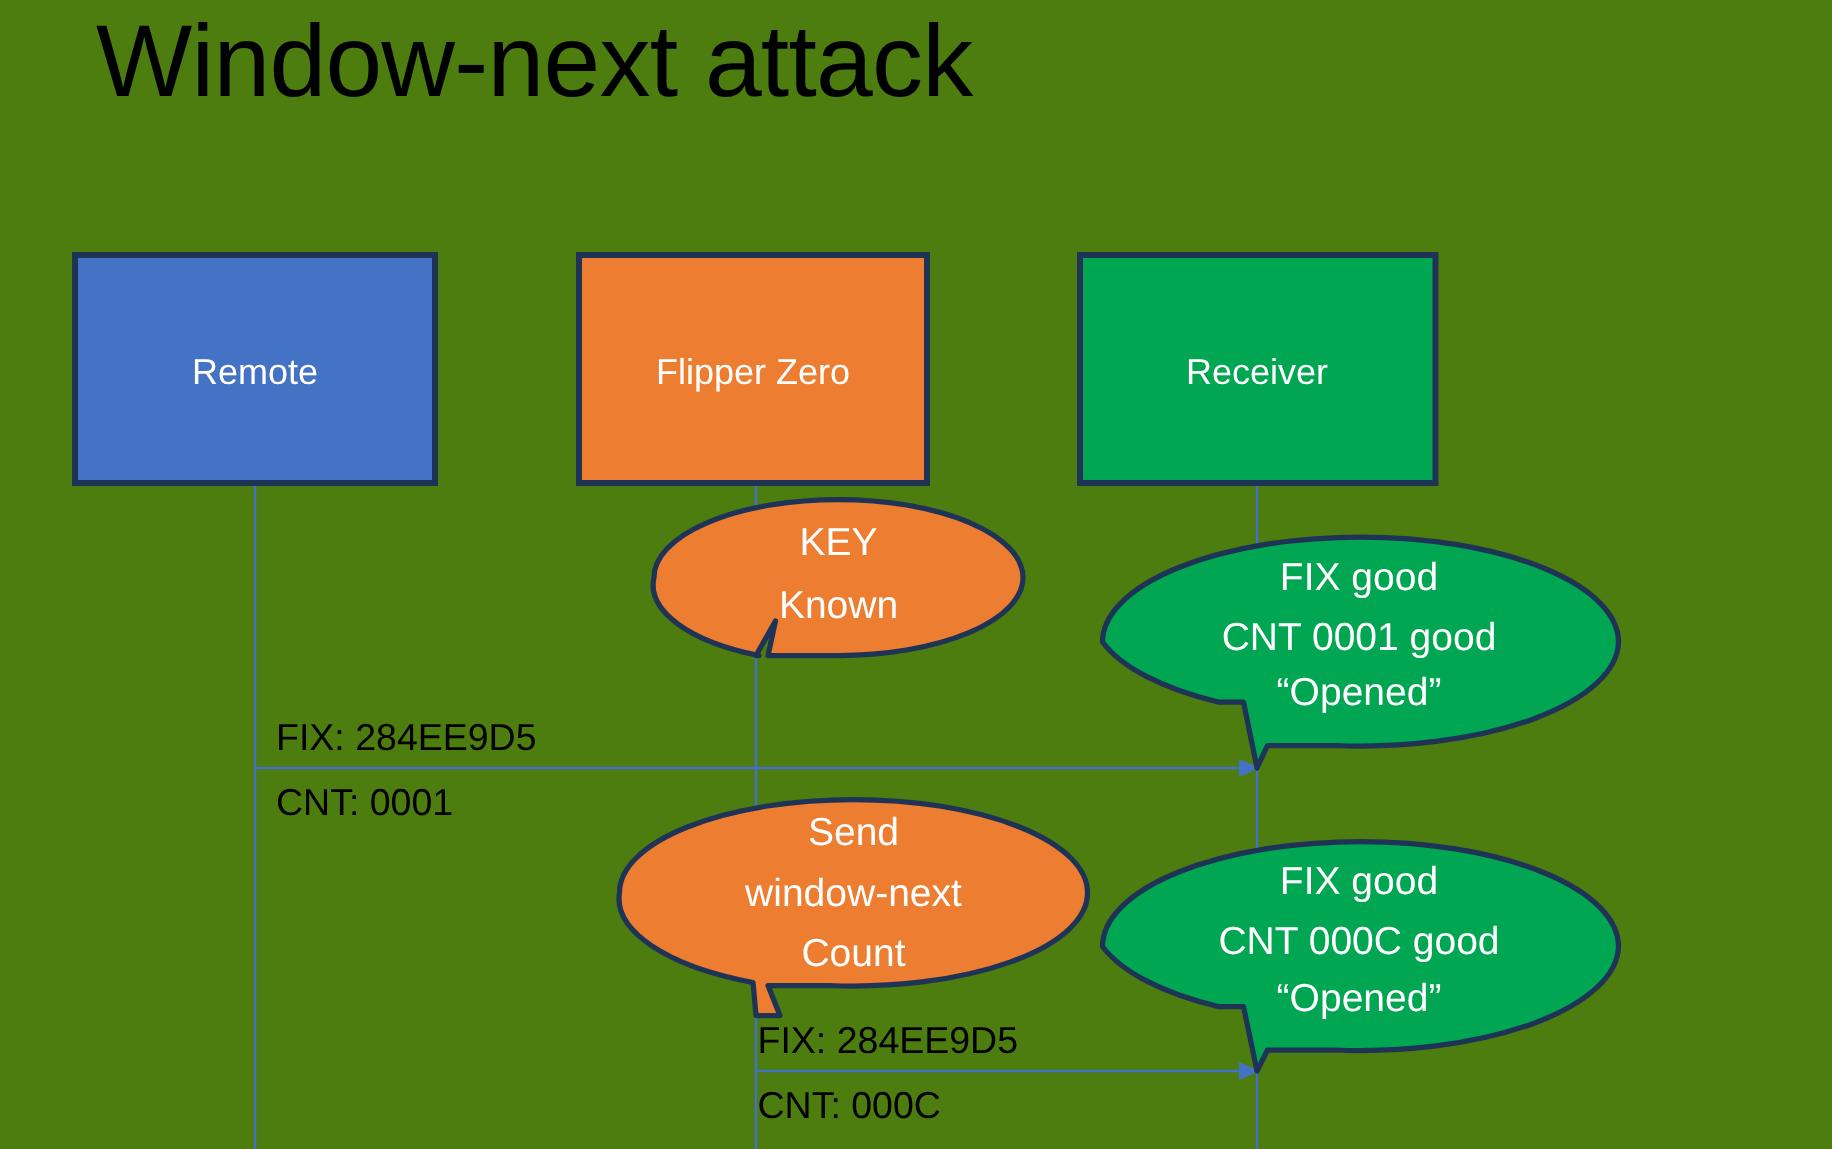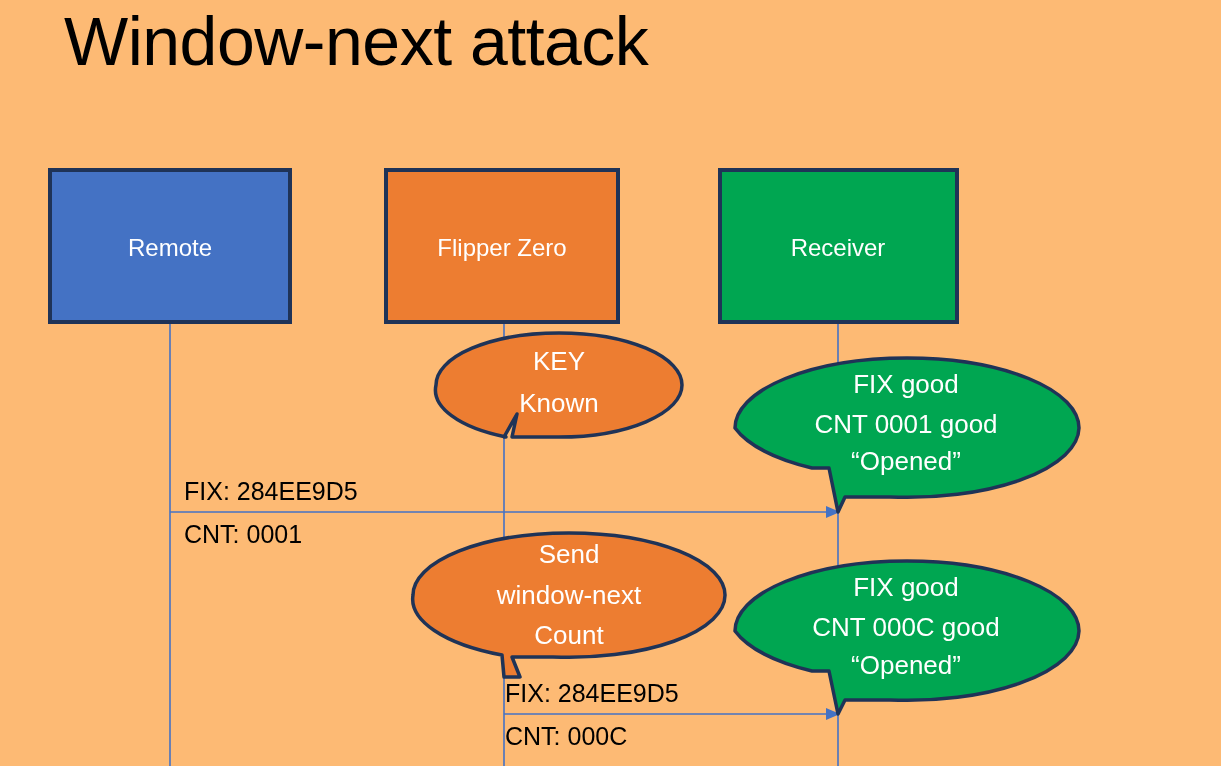--- a/index.html
+++ b/index.html
@@ -7,21 +7,21 @@
     padding: 0;
     background: #ffffff;
   }
   body {
     font-family: "Liberation Sans", sans-serif;
   }
   #slide {
     position: relative;
     width: 1221px;
     height: 766px;
-    background: #fdba74;
+    background: #4d7c0f;
     overflow: hidden;
   }
   #slide-title {
     position: absolute;
     left: 64px;
     top: 2px;
     font-size: 68px;
     font-weight: 400;
     color: #000000;
     letter-spacing: -0.5px;

